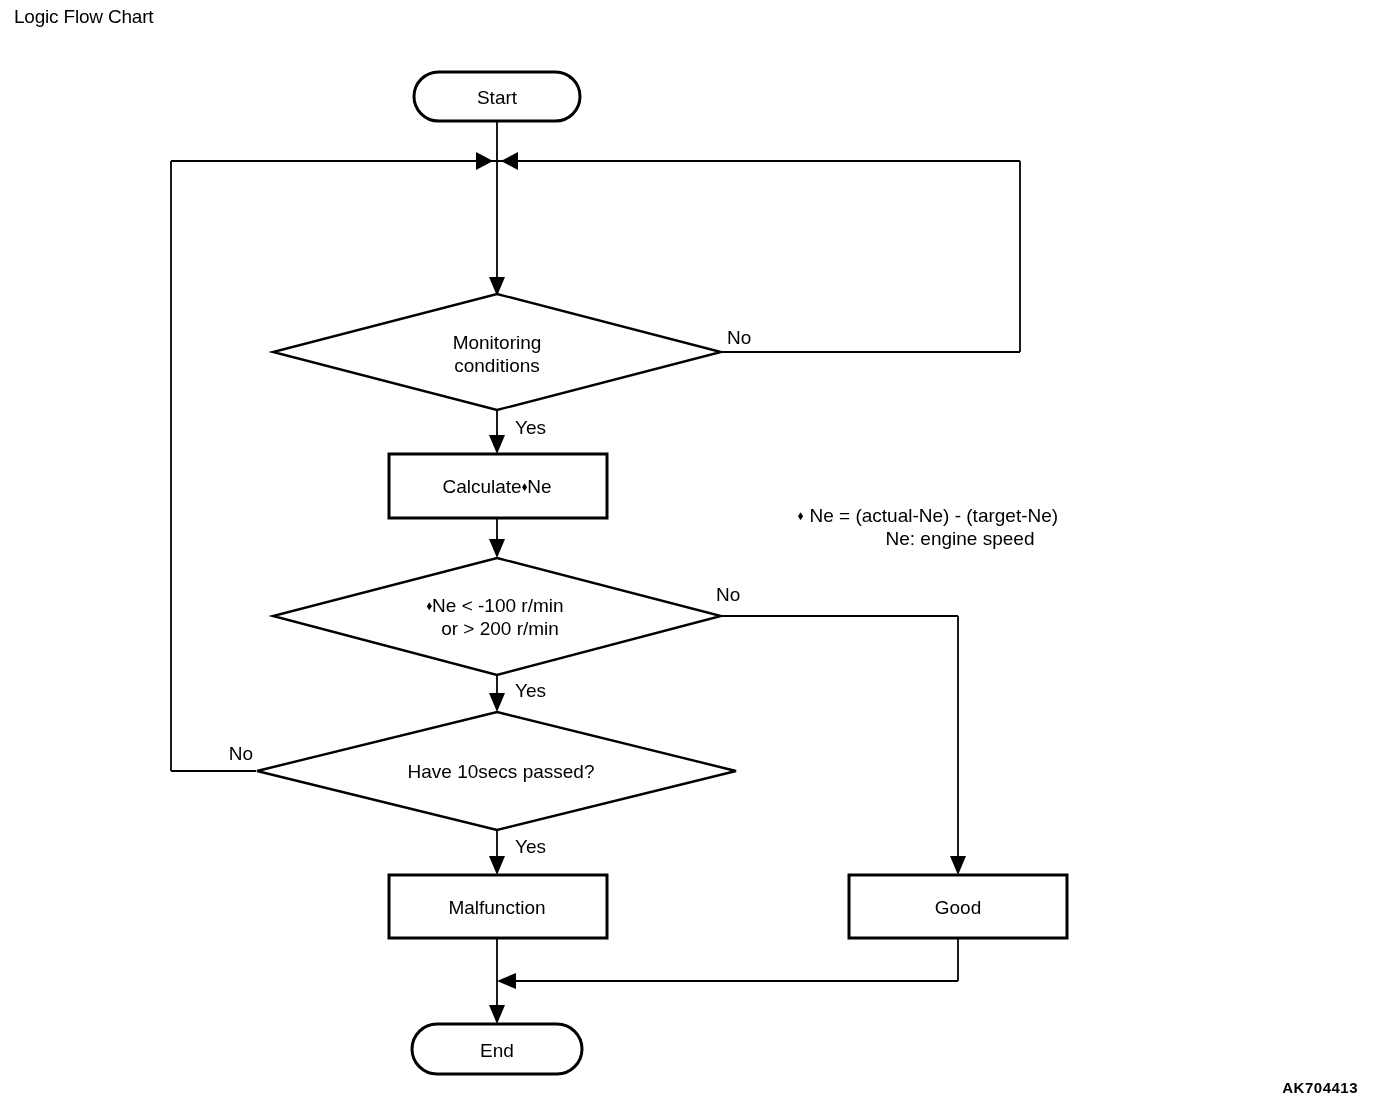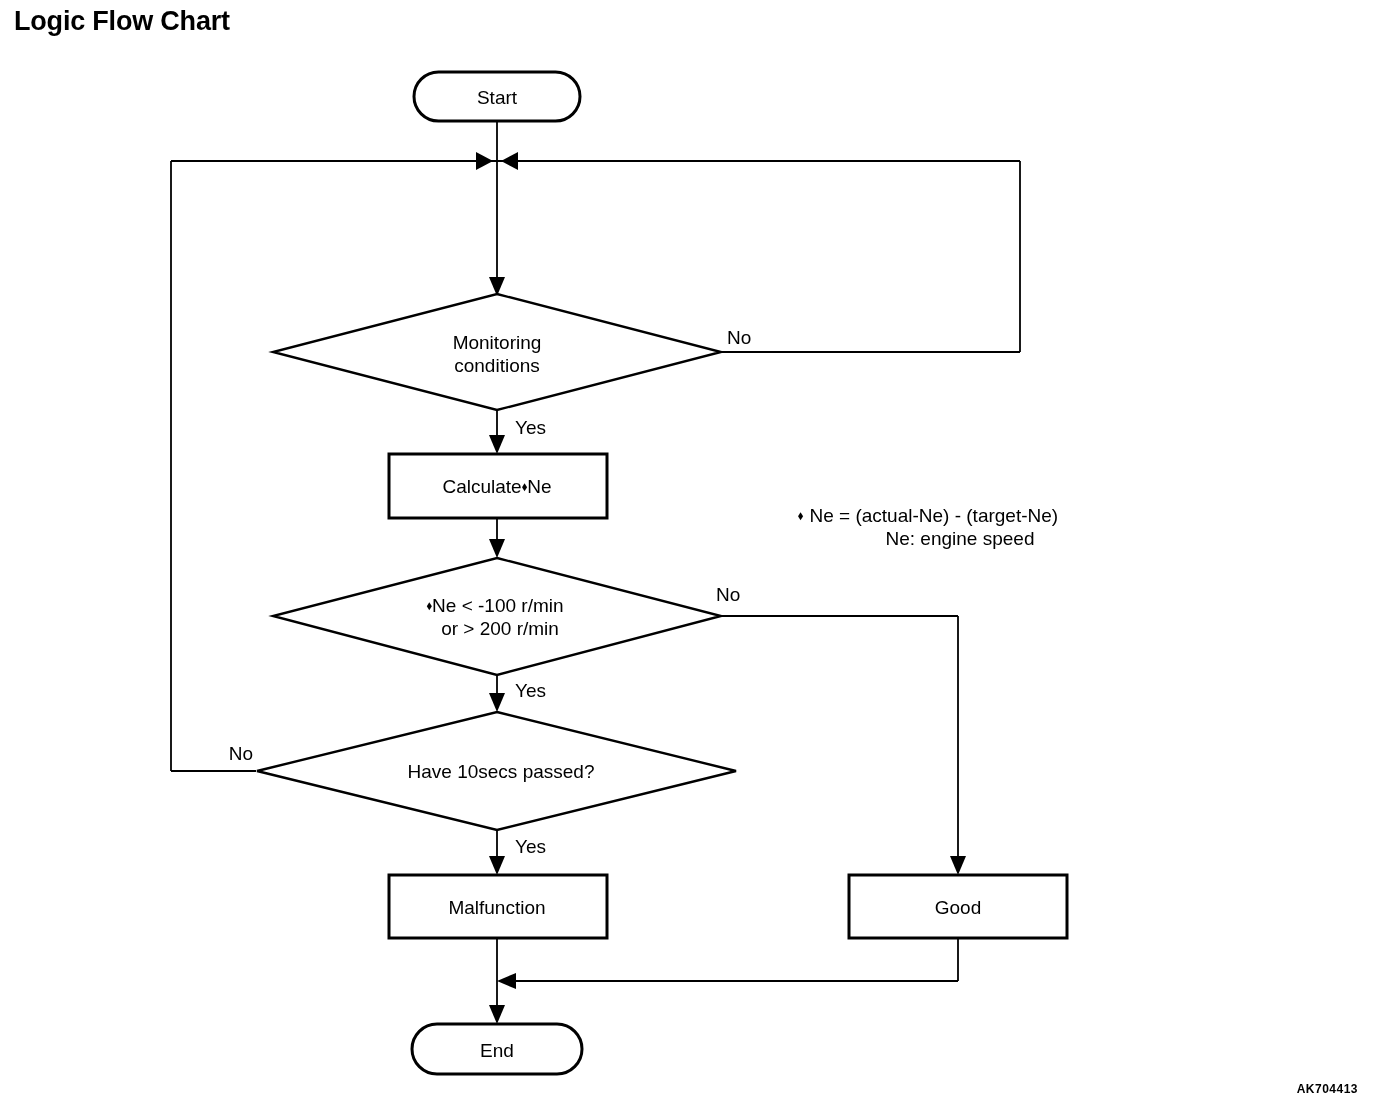--- a/index.html
+++ b/index.html
@@ -3,21 +3,21 @@
 <meta charset="utf-8">
 <style>
   html,body{margin:0;padding:0;background:#ffffff;}
   body{
     width:1376px;height:1108px;position:relative;overflow:hidden;
     font-family:"Liberation Sans","DejaVu Sans",sans-serif;
     color:#000000;
   }
   #page-title{
     position:absolute;left:14px;top:6px;
-    font-size:27px;font-weight:bold;letter-spacing:-0.2px;
+    font-size:19px;font-weight:normal;letter-spacing:-0.2px;
     white-space:nowrap;
   }
   #flow-svg{position:absolute;left:0;top:0;width:1376px;height:1108px;}
   .node-text{
     font-family:"Liberation Sans","DejaVu Sans",sans-serif;
     font-size:19px;fill:#000;text-anchor:middle;
   }
   .edge-label{
     font-family:"Liberation Sans","DejaVu Sans",sans-serif;
     font-size:19px;fill:#000;
@@ -26,21 +26,21 @@
     font-family:"Liberation Sans","DejaVu Sans",sans-serif;
     font-size:19px;fill:#000;text-anchor:middle;
   }
   .shape-fill{fill:#ffffff;}
   .shape-stroke{stroke:#000000;stroke-width:3;}
   .diamond-stroke{stroke:#000000;stroke-width:2.4;fill:#ffffff;}
   .conn{stroke:#000000;stroke-width:1.8;fill:none;}
   .arrow-head{fill:#000000;}
   #ref-code{
     position:absolute;right:18px;bottom:12px;
-    font-size:12px;font-weight:bold;letter-spacing:0.5px;
+    font-size:15px;font-weight:bold;letter-spacing:0.5px;
   }
   .delta-glyph{font-size:20px;}
 </style>
 </head>
 <body>
 
 <div id="page-title">Logic Flow Chart</div>
 
 <svg id="flow-svg" viewBox="0 0 1376 1108" xmlns="http://www.w3.org/2000/svg">
 

